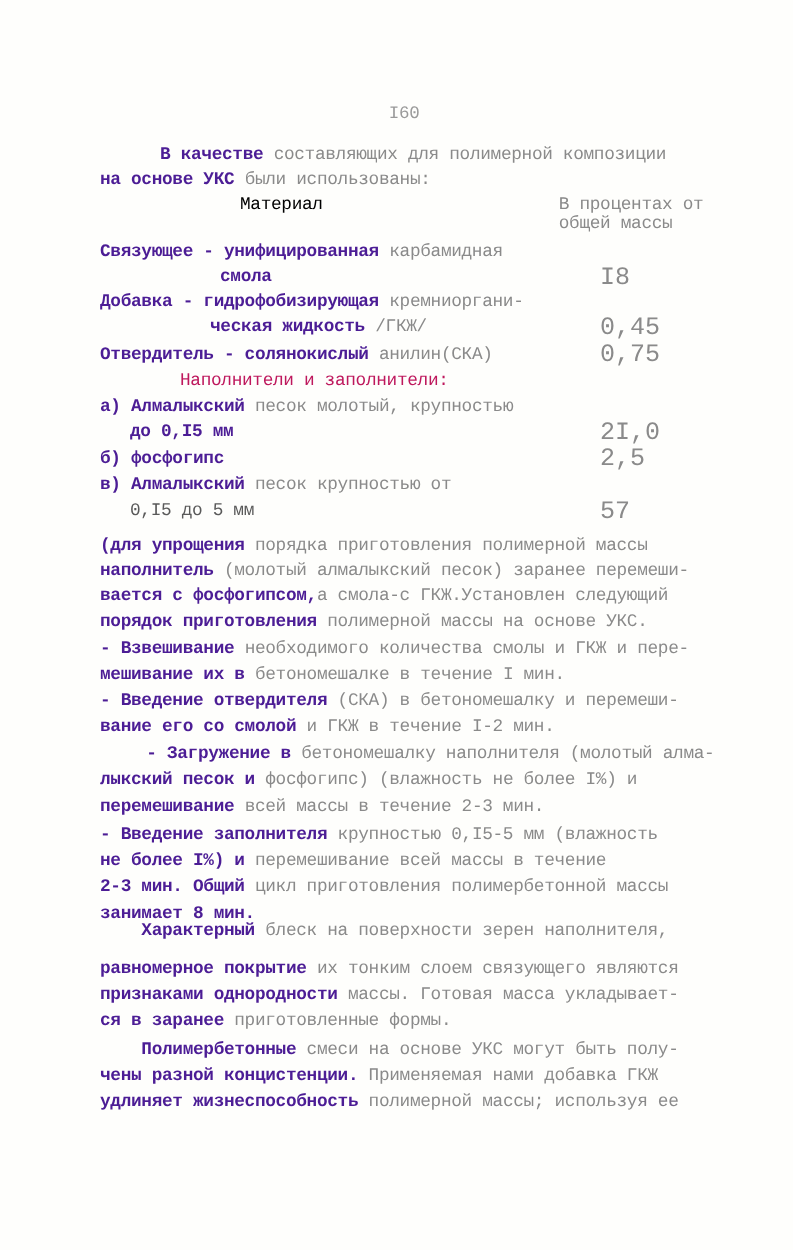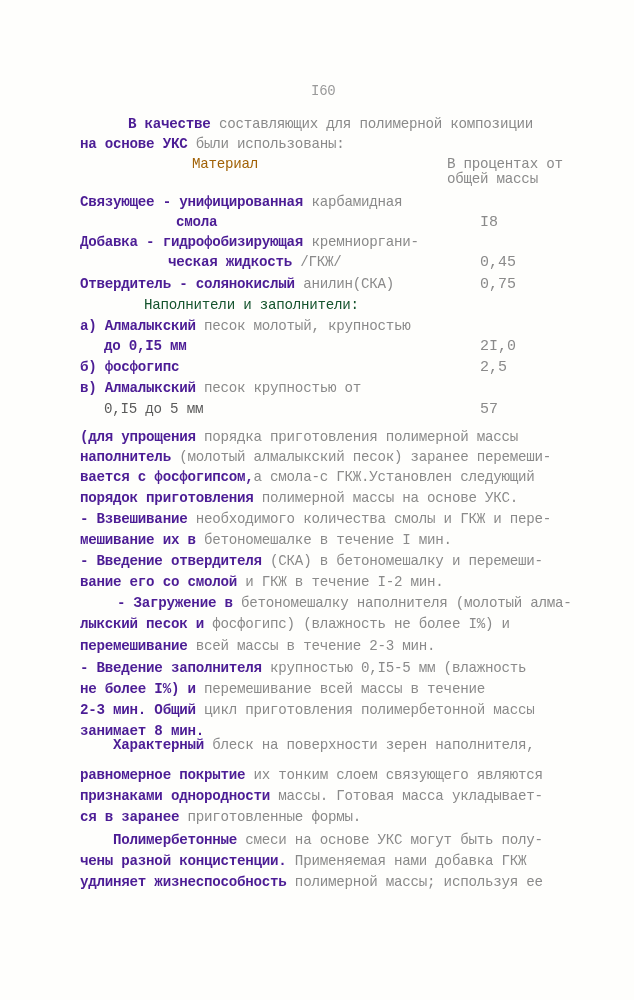--- a/index.html
+++ b/index.html
@@ -10,48 +10,48 @@
     color:#6a6a6a;
   }
   .page { position:relative; width:634px; height:756px; }
   .line {
     position:absolute; left:0; white-space:pre;
     font-size:14.2px; line-height:19px; letter-spacing:-0.25px;
   }
   .b { color:#4c1d95; font-weight:bold; }
   .l { color:#8a8a8a; }
   .pagenum { color:#9a9a9a; font-size:14px; }
-  .val { position:absolute; white-space:pre; font-size:15px; line-height:19px; color:#8a8a8a; }
+  .val { position:absolute; white-space:pre; font-size:20px; line-height:19px; color:#8a8a8a; }
 </style>
 </head>
 <body>
 
 <div class="page">
 
   <div class="line pagenum" style="left:311px;top:82px;">I60</div>
 
   <div class="line" style="left:128px;top:115px;"><span class="b">В качестве</span><span class="l"> составляющих для полимерной композиции</span></div>
   <div class="line" style="left:80px;top:135px;"><span class="b">на основе УКС</span><span class="l"> были использованы:</span></div>
 
-  <div class="line" style="left:192px;top:155px;color:#a16207;text-align:right;">Материал</div>
+  <div class="line" style="left:192px;top:155px;color:#000000;text-align:right;">Материал</div>
   <div class="line l" style="left:447px;top:155px;">В процентах от</div>
   <div class="line l" style="left:447px;top:170px;">общей массы</div>
 
   <div class="line" style="left:80px;top:193px;"><span class="b">Связующее - унифицированная</span><span class="l"> карбамидная</span></div>
   <div class="line b" style="left:176px;top:213px;">смола</div>
   <div class="val" style="left:480px;top:213px;">I8</div>
 
   <div class="line" style="left:80px;top:233px;"><span class="b">Добавка - гидрофобизирующая</span><span class="l"> кремниоргани-</span></div>
   <div class="line" style="left:168px;top:253px;"><span class="b">ческая жидкость</span><span class="l"> /ГКЖ/</span></div>
   <div class="val" style="left:480px;top:253px;">0,45</div>
 
   <div class="line" style="left:80px;top:275px;"><span class="b">Отвердитель - солянокислый</span><span class="l"> анилин(СКА)</span></div>
   <div class="val" style="left:480px;top:275px;">0,75</div>
 
-  <div class="line" style="left:144px;top:296px;color:#14532d;text-align:center;">Наполнители и заполнители:</div>
+  <div class="line" style="left:144px;top:296px;color:#be185d;text-align:center;">Наполнители и заполнители:</div>
 
   <div class="line" style="left:80px;top:317px;text-align:right;"><span class="b">а) Алмалыкский</span><span class="l"> песок молотый, крупностью</span></div>
   <div class="line b" style="left:104px;top:337px;">до 0,I5 мм</div>
   <div class="val" style="left:480px;top:337px;">2I,0</div>
 
   <div class="line b" style="left:80px;top:358px;">б) фосфогипс</div>
   <div class="val" style="left:480px;top:358px;">2,5</div>
 
   <div class="line" style="left:80px;top:379px;"><span class="b">в) Алмалыкский</span><span class="l"> песок крупностью от</span></div>
   <div class="line" style="left:104px;top:400px;color:#5a5a5a;">0,I5 до 5 мм</div>

